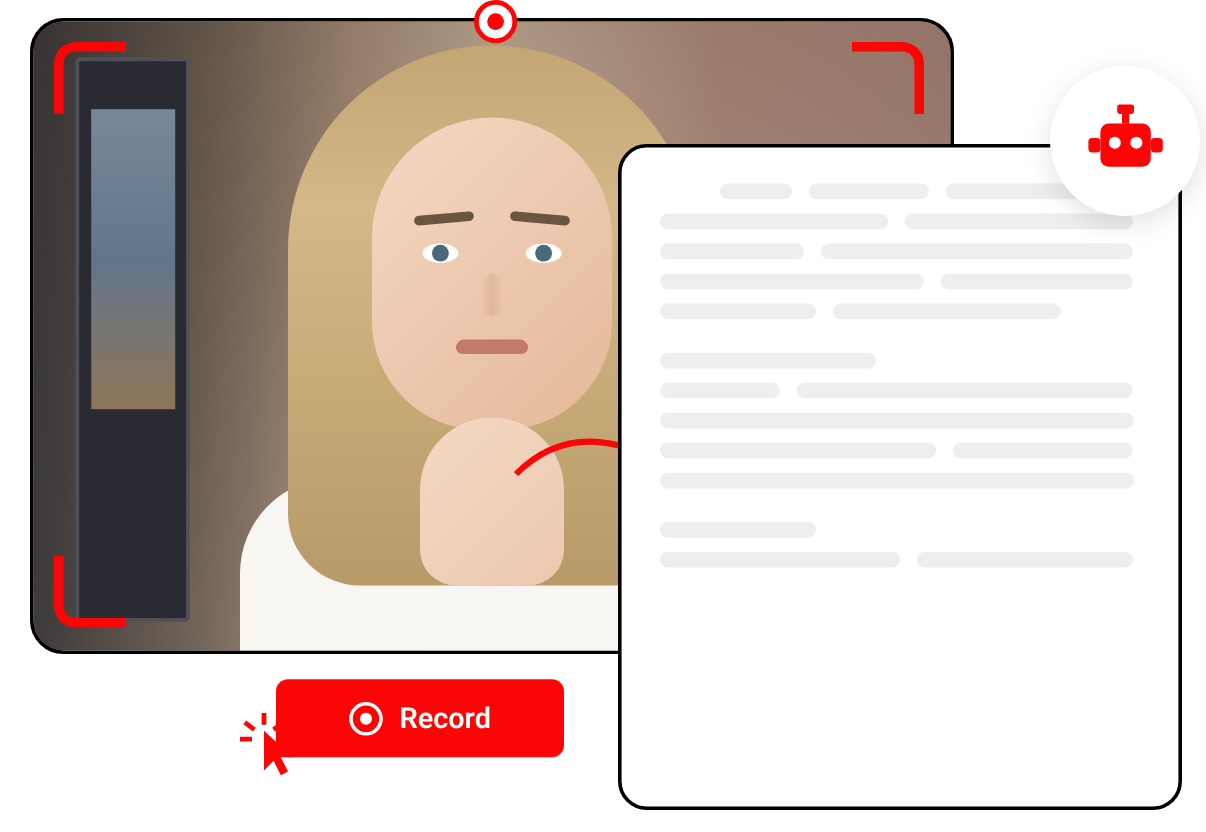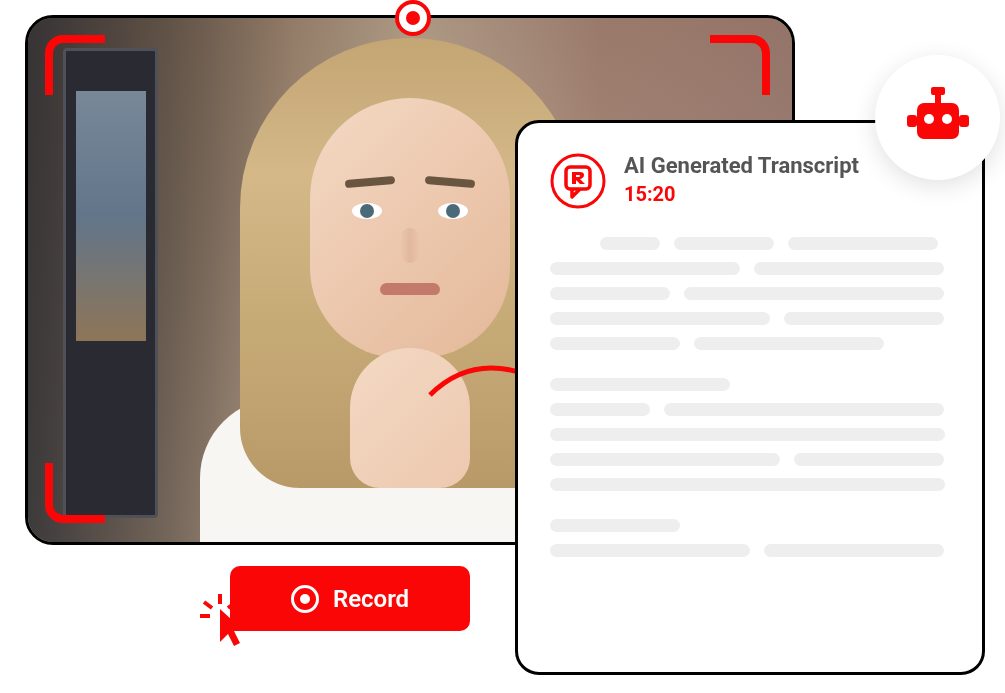--- a/index.html
+++ b/index.html
@@ -340,32 +340,20 @@
     <line x1="0" y1="22" x2="10" y2="22" stroke="#fb0606" stroke-width="4"></line>
   </svg>
 </div>
 
 <svg class="arrow-curve" width="130" height="70" viewBox="0 0 130 70">
   <path d="M 5 50 Q 50 5 115 35" stroke="#fb0606" stroke-width="5" fill="none"></path>
   <path d="M 115 35 L 100 22 M 115 35 L 98 44" stroke="#fb0606" stroke-width="5" fill="none" stroke-linecap="round"></path>
 </svg>
 
 <div class="transcript-panel">
-  <div class="transcript-header">
-    <svg class="r-logo" viewBox="0 0 56 56">
-      <circle cx="28" cy="28" r="26" fill="none" stroke="#fb0606" stroke-width="3"></circle>
-      <rect x="16" y="14" width="24" height="22" rx="4" fill="none" stroke="#fb0606" stroke-width="3.5"></rect>
-      <path d="M 22 36 L 22 44 L 30 36" fill="none" stroke="#fb0606" stroke-width="3.5" stroke-linejoin="round"></path>
-      <path d="M 22 19 L 22 31 L 26 31 L 26 27 L 30 31 L 35 31 L 30 26 Q 34 25 34 22 Q 34 19 30 19 Z M 26 22 L 29 22 Q 30 22 30 23 Q 30 24 29 24 L 26 24 Z" fill="#fb0606"></path>
-    </svg>
-    <div>
-      <div class="transcript-title">AI Generated Transcript</div>
-      <div class="transcript-time">15:20</div>
-    </div>
-  </div>
 
   <div class="skeleton-para">
     <div class="skeleton-row">
       <div class="skeleton" style="width:60px; margin-left:50px;"></div>
       <div class="skeleton" style="width:100px;"></div>
       <div class="skeleton" style="width:150px;"></div>
     </div>
     <div class="skeleton-row">
       <div class="skeleton" style="width:190px;"></div>
       <div class="skeleton" style="width:190px;"></div>

